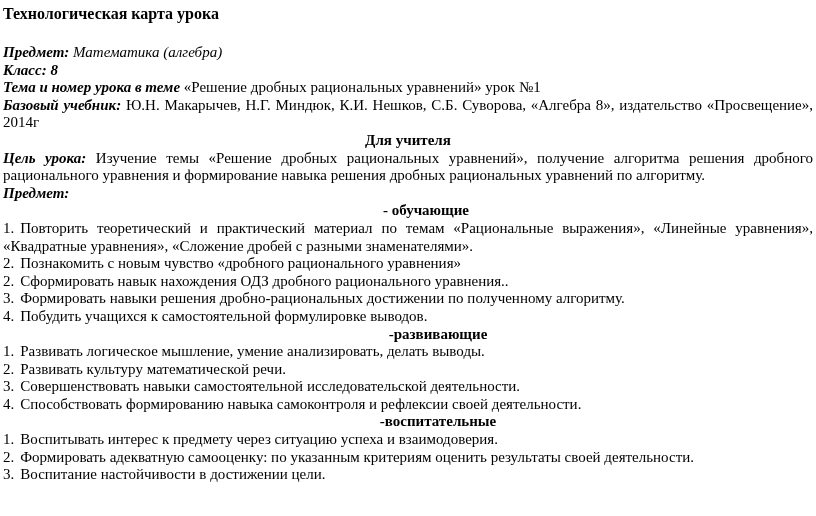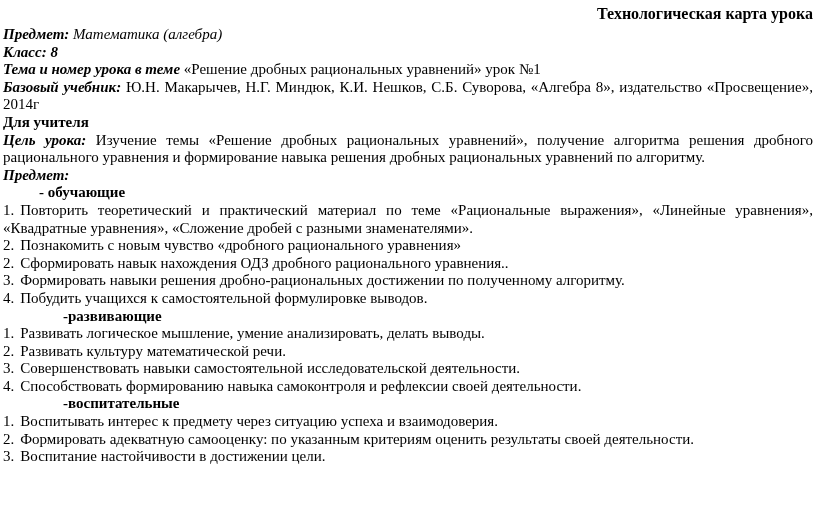--- a/index.html
+++ b/index.html
@@ -12,26 +12,26 @@
   .page {
     width: 816px; height: 516px;
     padding: 4px 3px 0 3px;
     overflow: hidden;
     font-size: 15px;
     line-height: 17.6px;
   }
   .title {
     font-size: 16px;
     font-weight: bold;
-    text-align: right;
+    text-align: left;
     line-height: 20px;
-    margin-bottom: 2px;
+    margin-bottom: 20px;
   }
   p.line { text-align: justify; }
-  p.head { text-align: left; font-weight: bold; }
+  p.head { text-align: center; font-weight: bold; }
   .bi { font-weight: bold; font-style: italic; }
   .i  { font-style: italic; }
   .indent-1 { padding-left: 36px; font-family: Liberation Serif, serif; }
   .indent-2 { padding-left: 60px; }
   .num { padding-right: 6px; }
   .type-line { padding-left: 4px; }
   .type-value { padding-left: 28px; }
 </style>
 </head>
 <body>
@@ -49,21 +49,21 @@
   <p class="line"><span class="bi">Базовый учебник:</span> <span>Ю.Н. Макарычев, Н.Г. Миндюк, К.И. Нешков, С.Б. Суворова, «Алгебра 8», издательство «Просвещение», 2014г</span></p>
 
   <p class="line head">Для учителя</p>
 
   <p class="line"><span class="bi">Цель урока:</span> <span>Изучение темы «Решение дробных рациональных уравнений», получение алгоритма решения дробного рационального уравнения и формирование навыка решения дробных рациональных уравнений по алгоритму.</span></p>
 
   <p class="line"><span class="bi">Предмет:</span></p>
 
   <section>
     <p class="line head indent-1">- обучающие</p>
-    <p class="line"><span class="num">1.</span><span>Повторить теоретический и практический материал по теме «Рациональные выражения», «Линейные уравнения», «Квадратные уравнения», «Сложение дробей с разными знаменателями».</span></p>
+    <p class="line"><span class="num">1.</span><span>Повторить теоретический и практический материал по темам «Рациональные выражения», «Линейные уравнения», «Квадратные уравнения», «Сложение дробей с разными знаменателями».</span></p>
     <p class="line"><span class="num">2.</span><span>Познакомить с новым чувство «дробного рационального уравнения»</span></p>
     <p class="line"><span class="num">2.</span><span>Сформировать  навык нахождения ОДЗ дробного рационального уравнения..</span></p>
     <p class="line"><span class="num">3.</span><span>Формировать навыки решения дробно-рациональных достижении по полученному алгоритму.</span></p>
     <p class="line"><span class="num">4.</span><span>Побудить учащихся к самостоятельной формулировке выводов.</span></p>
   </section>
 
   <section>
     <p class="line head indent-2">-развивающие</p>
     <p class="line"><span class="num">1.</span><span>Развивать логическое мышление, умение анализировать, делать выводы.</span></p>
     <p class="line"><span class="num">2.</span><span>Развивать  культуру математической речи.</span></p>

